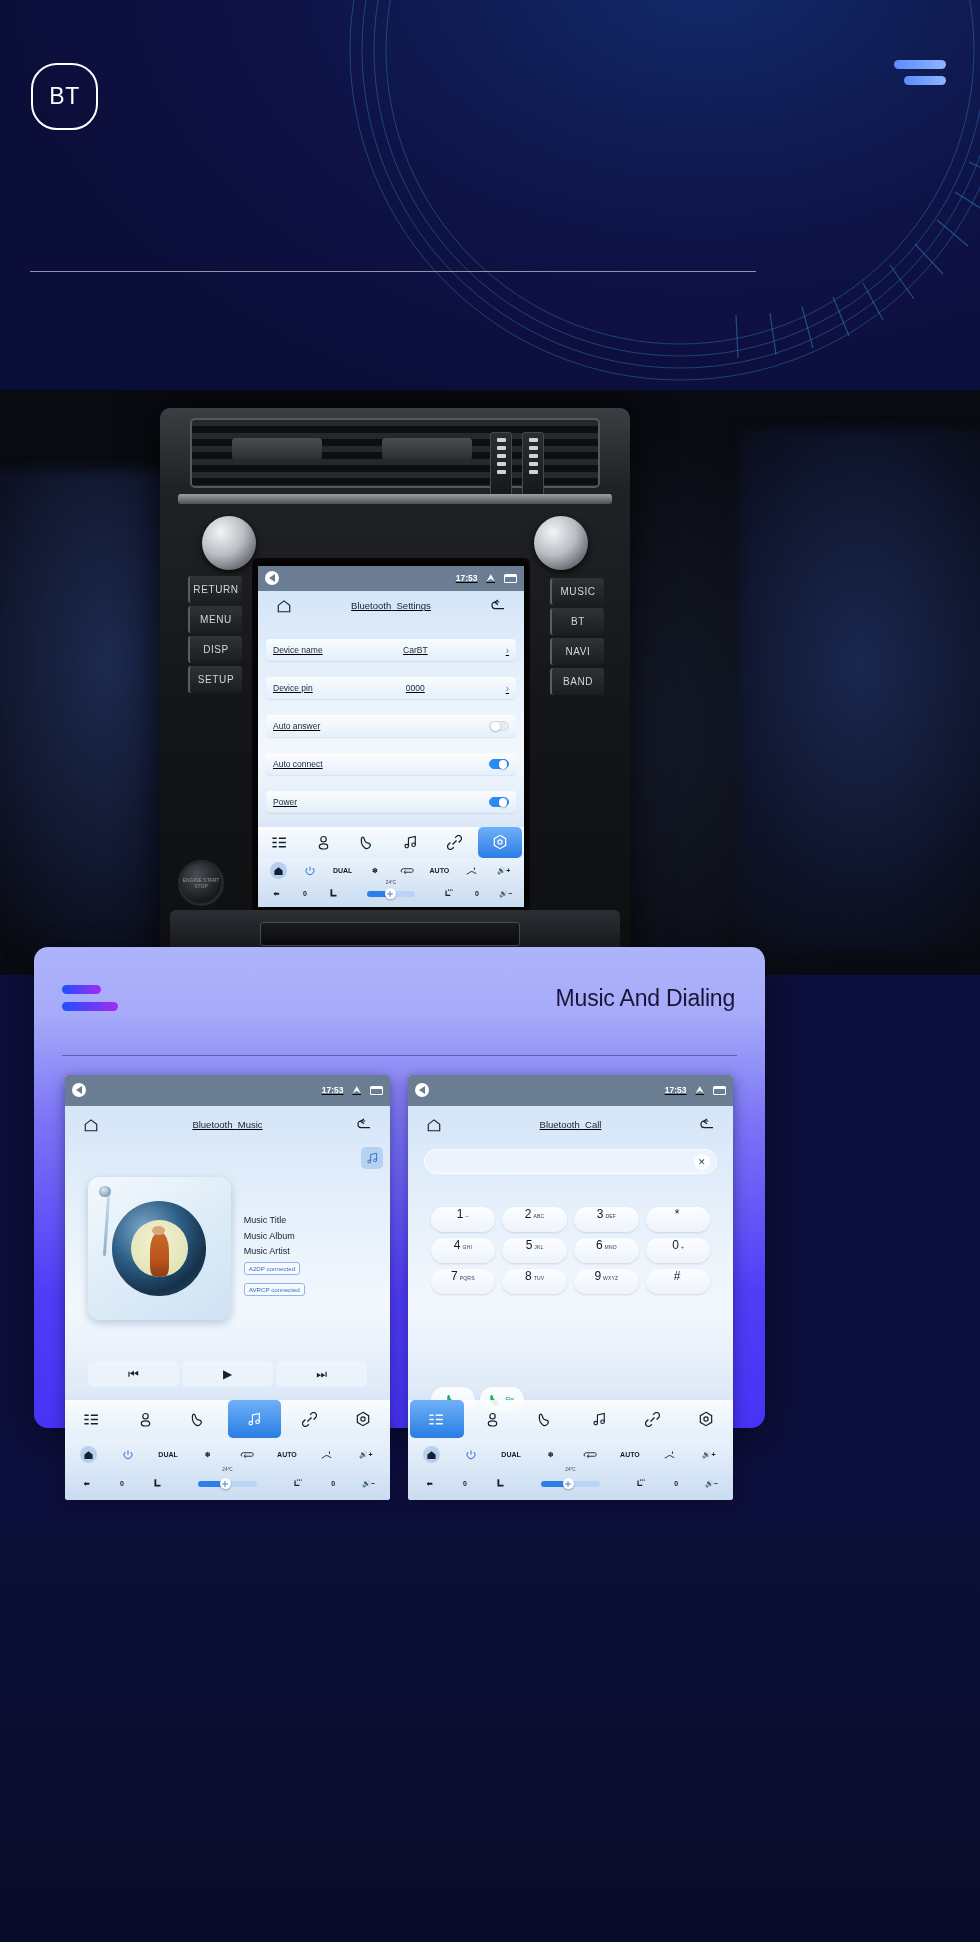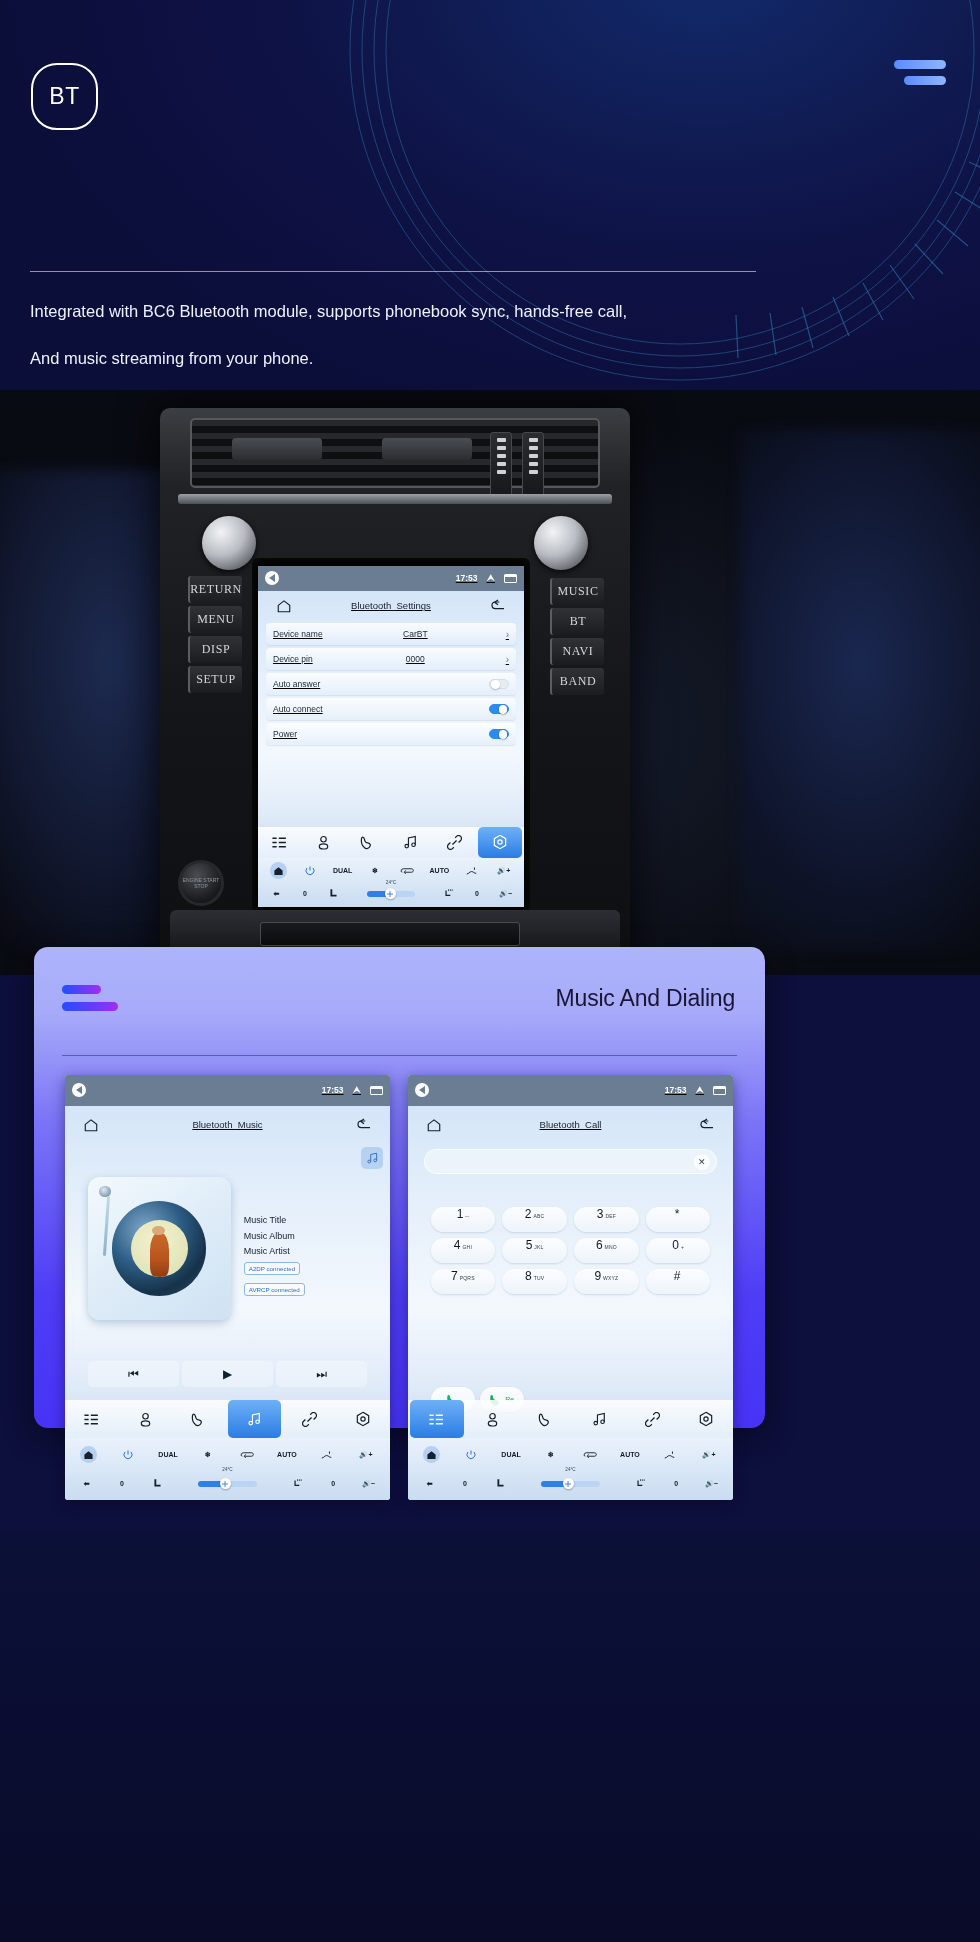--- a/index.html
+++ b/index.html
@@ -93,24 +93,23 @@
   .knob.left { left: 42px; top: 108px; }
   .knob.right { right: 42px; top: 108px; }
 
   .btn-col { position:absolute; width:54px; }
   .btn-col.left { left: 28px; top: 168px; }
   .btn-col.right { right: 26px; top: 170px; }
   .hw-btn {
     height: 27px; margin-bottom: 3px;
     background: linear-gradient(180deg,#303236,#1a1c1f);
     border-radius: 3px;
-    color: #d4d7dc; font-size: 12px; letter-spacing: .6px;
+    color: #d4d7dc; font-size: 10px; letter-spacing: .6px;
     display:flex; align-items:center; justify-content:center;
     border-left: 2px solid #5a5d62;
-    font-family: Liberation Serif, serif;
   }
 
   .bezel {
     position: absolute; left: 92px; top: 150px; width: 278px; height: 355px;
     background: #000; border-radius: 6px; padding: 8px 6px 6px 6px;
     box-shadow: inset 0 0 14px rgba(255,255,255,.06);
   }
   .start-btn { position:absolute; left:18px; bottom:62px; width:46px; height:46px;
      border-radius:50%; background: radial-gradient(circle at 40% 32%, #4a4d53, #17191c 70%);
      border:3px solid #26282c; display:flex; align-items:center; justify-content:center;
@@ -138,21 +137,21 @@
   .apptitle { height: 9%; display:flex; align-items:center; padding: 0 18px;
      color:#15202e; font-size: 9.5px; }
   .apptitle .t { flex:1; text-align:center; }
   .ic-home, .ic-undo { width:16px; height:14px; }
 
   
   .rows { padding: 2px 8px 0 8px; }
   .row { height: 22px; margin-bottom: 3px; border-radius: 4px;
      background: linear-gradient(180deg, rgba(255,255,255,.82), rgba(226,238,250,.78));
      display:flex; align-items:center; padding: 0 7px; font-size: 8.5px; color:#1b2736;
-     box-shadow: 0 1px 1px rgba(120,150,180,.18); }
+     box-shadow: 0 1px 1px rgba(120,150,180,.18); margin-top: 16px; }
   .row .label { width: 52px; }
   .row .value { flex:1;text-align:center; }
   .chev { color:#6d7c8c; font-size: 10px; }
   .toggle { width: 20px; height: 10.5px; border-radius: 6px; background:#e7ecf1;
      position: relative; border:1px solid #d5dde5; }
   .toggle .kn { position:absolute; top:0.5px; left:1px; width:8.5px; height:8.5px;
      border-radius:50%; background:#fff; box-shadow:0 1px 2px rgba(0,0,0,.25); }
   .toggle.on { background:#2a8cf0; border-color:#2a8cf0; }
   .toggle.on .kn { left: auto; right: 1px; }
 
@@ -292,24 +291,20 @@
   <div class="bt-badge">
     <span>BT</span>
   </div>
 
   <div class="hamburger">
     <div class="bar b1"></div>
     <div class="bar b2"></div>
   </div>
 
   <div class="hero-rule"></div>
-  <div class="hero-desc">
-    <div>Integrated with BC6 Bluetooth module, supports phonebook sync, hands-free call,</div>
-    <div>And music streaming from your phone.</div>
-  </div>
 </div>
 
 <div class="photo">
   <div class="dash-blur-l"></div>
   <div class="dash-blur-r"></div>
 
   <div class="console">
     <div class="vents">
       <div class="vent-knob" style="left:40px"></div>
       <div class="vent-knob" style="left:190px"></div>

